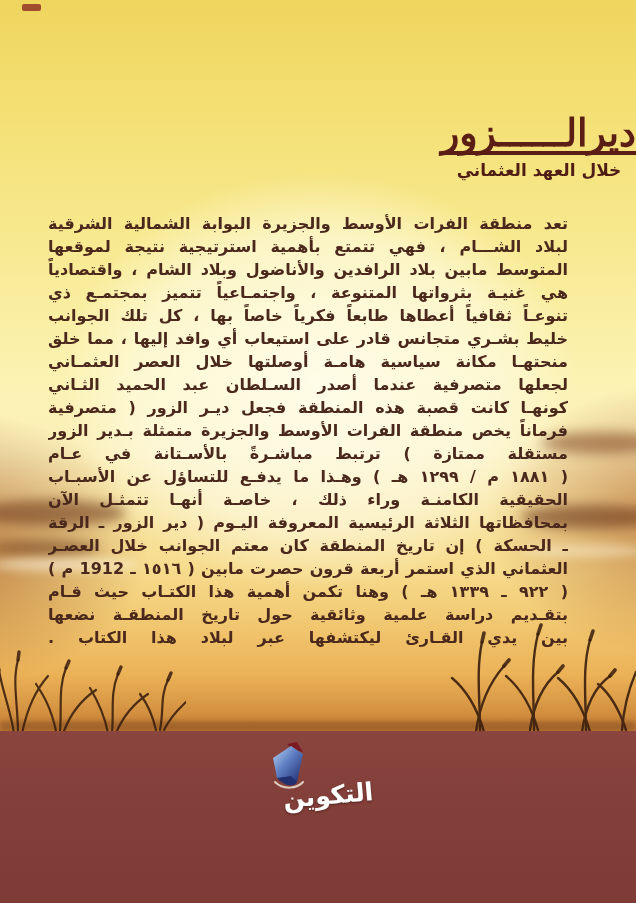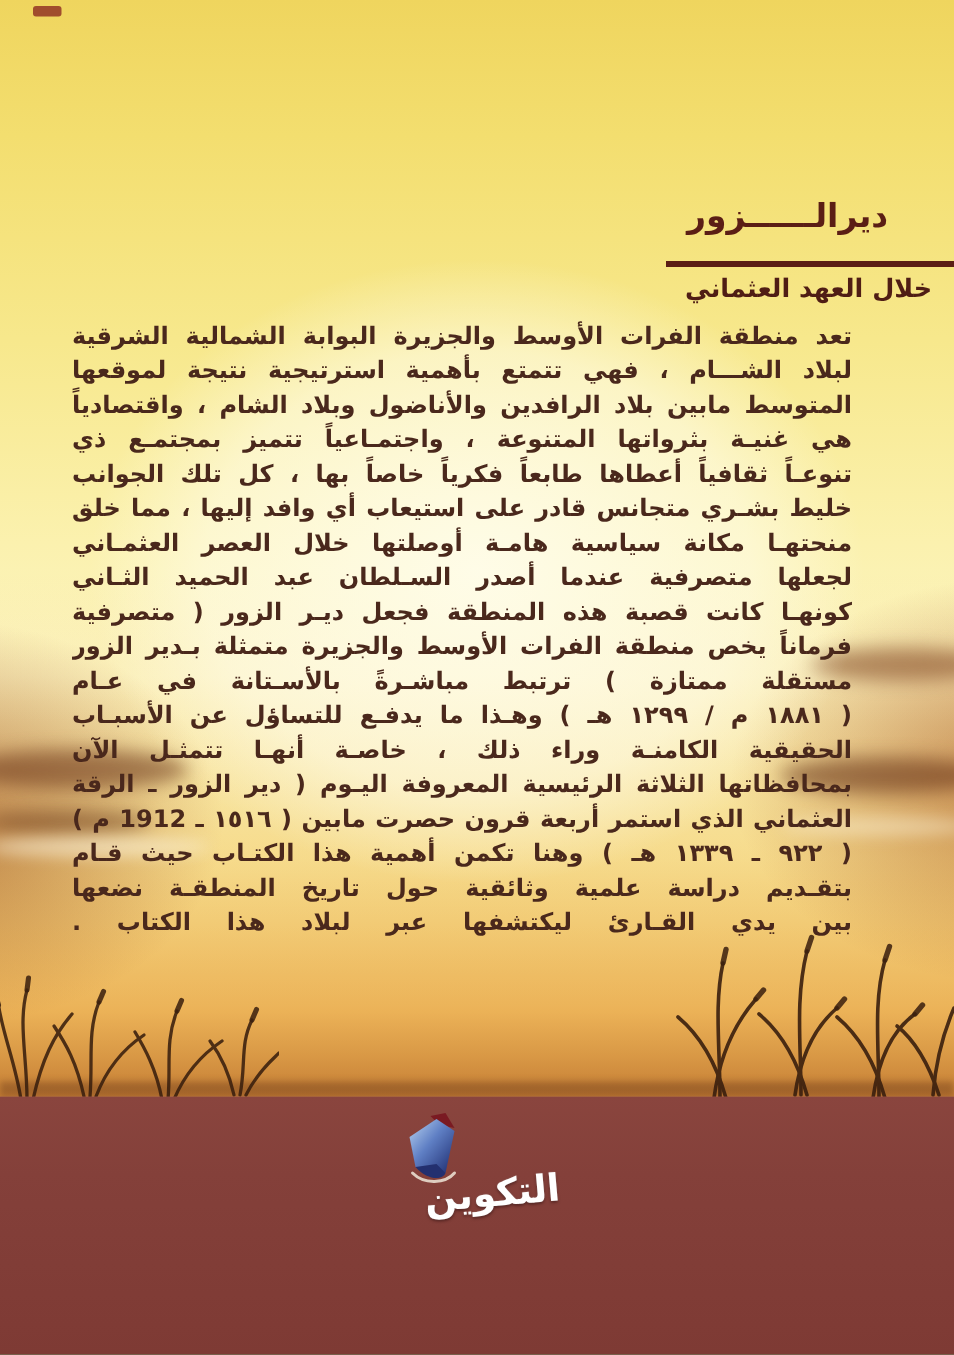--- a/index.html
+++ b/index.html
@@ -39,23 +39,24 @@
   .shore-band{position:absolute;left:0;top:721px;width:636px;height:10px;
     background:rgba(72,34,12,.30);filter:blur(2px);}
   .grass{position:absolute;}
   .grass.left{left:-4px;top:638px;}
   .grass.right{left:446px;top:606px;}
   .red-mark{position:absolute;left:22px;top:4px;width:19px;height:7px;
     background:#8c2b20;border-radius:2px;opacity:.8;}
   
   .title-block{position:absolute;top:116px;right:0;width:192px;direction:rtl;text-align:center;}
   .book-title{
-    margin:12px;font-size:22px;font-weight:bold;color:#5b1e15;
+    margin:0;font-size:38px;font-weight:bold;color:#5b1e15;
     line-height:34px;letter-spacing:0;white-space:nowrap;text-align:left;
     padding-left:2px;
+    font-family:Liberation Serif, serif;
   }
   .title-rule{height:4px;background:#5b1e15;margin-top:1px;}
   .book-subtitle{
     margin:5px 2px 0 0;font-size:17px;font-weight:bold;color:#4f1d14;line-height:20px;
   }
   
   .body-text{
     position:absolute;top:212px;left:48px;width:520px;
     direction:rtl;color:#4a281c;font-weight:bold;font-size:16px;
   }
@@ -156,20 +157,21 @@
     <div class="line">تنوعـاً ثقافياً أعطاها طابعاً فكرياً خاصاً بها ، كل تلك الجوانب</div>
     <div class="line">خليط بشـري متجانس قادر على استيعاب أي وافد إليها ، مما خلق</div>
     <div class="line">منحتهـا مكانة سياسية هامـة أوصلتها خلال العصر العثمـاني</div>
     <div class="line">لجعلها متصرفية عندما أصدر السـلطان عبد الحميد الثـاني</div>
     <div class="line">كونهـا كانت قصبة هذه المنطقة فجعل ديـر الزور ( متصرفية</div>
     <div class="line">فرماناً يخص منطقة الفرات الأوسط والجزيرة متمثلة بـدير الزور</div>
     <div class="line">مستقلة ممتازة ) ترتبط مباشـرةً بالأسـتانة في عـام</div>
     <div class="line">( ١٨٨١ م / ١٢٩٩ هـ ) وهـذا ما يدفـع للتساؤل عن الأسبـاب</div>
     <div class="line">الحقيقية الكامنـة وراء ذلك ، خاصـة أنهـا تتمثـل الآن</div>
     <div class="line">بمحافظاتها الثلاثة الرئيسية المعروفة اليـوم ( دير الزور ـ الرقة</div>
+    <div class="line">ـ الحسكة ) إن تاريخ المنطقة كان معتم الجوانب خلال العصـر</div>
     <div class="line">العثماني الذي استمر أربعة قرون حصرت مابين ( ١٥١٦ ـ 1912 م )</div>
     <div class="line">( ٩٢٢ ـ ١٣٣٩ هـ ) وهنا تكمن أهمية هذا الكتـاب حيث قـام</div>
     <div class="line">بتقـديم دراسة علمية وثائقية حول تاريخ المنطقـة نضعها</div>
     <div class="line">بين يدي القـارئ ليكتشفها عبر لبلاد هذا الكتاب .</div>
   </main>
 
   <footer class="footer">
     <div class="logo">
       <svg class="logo-icon" width="42" height="50" viewBox="0 0 42 50">
         <defs>

